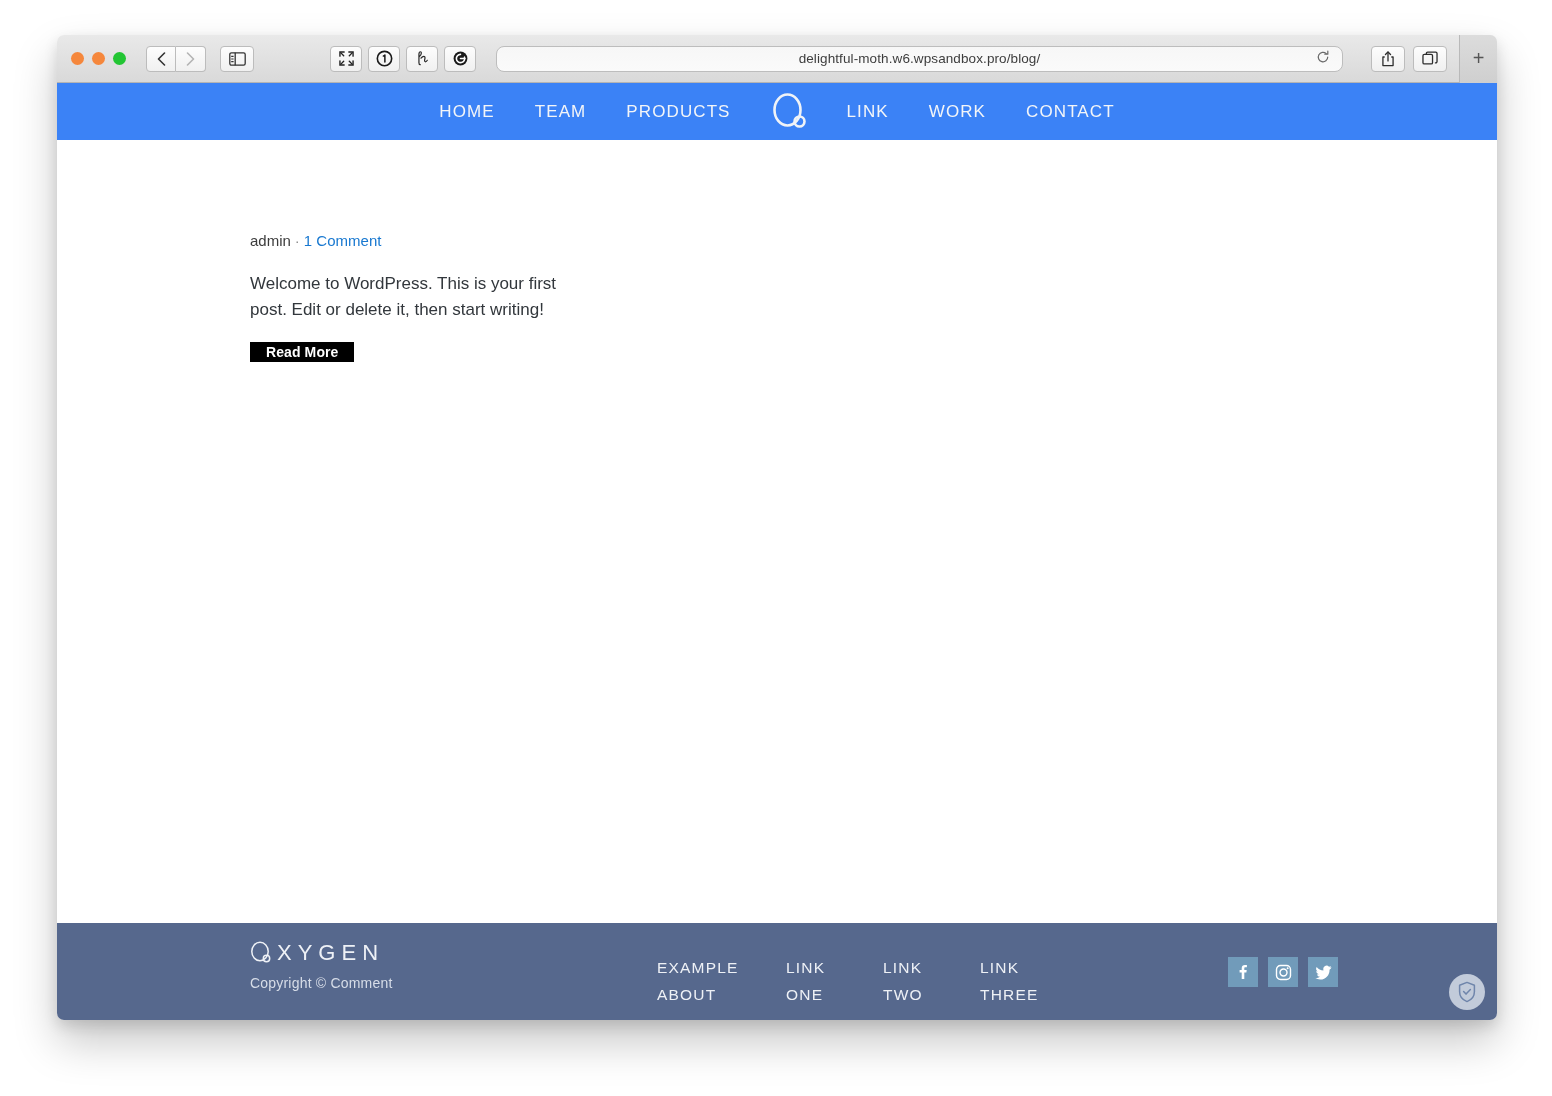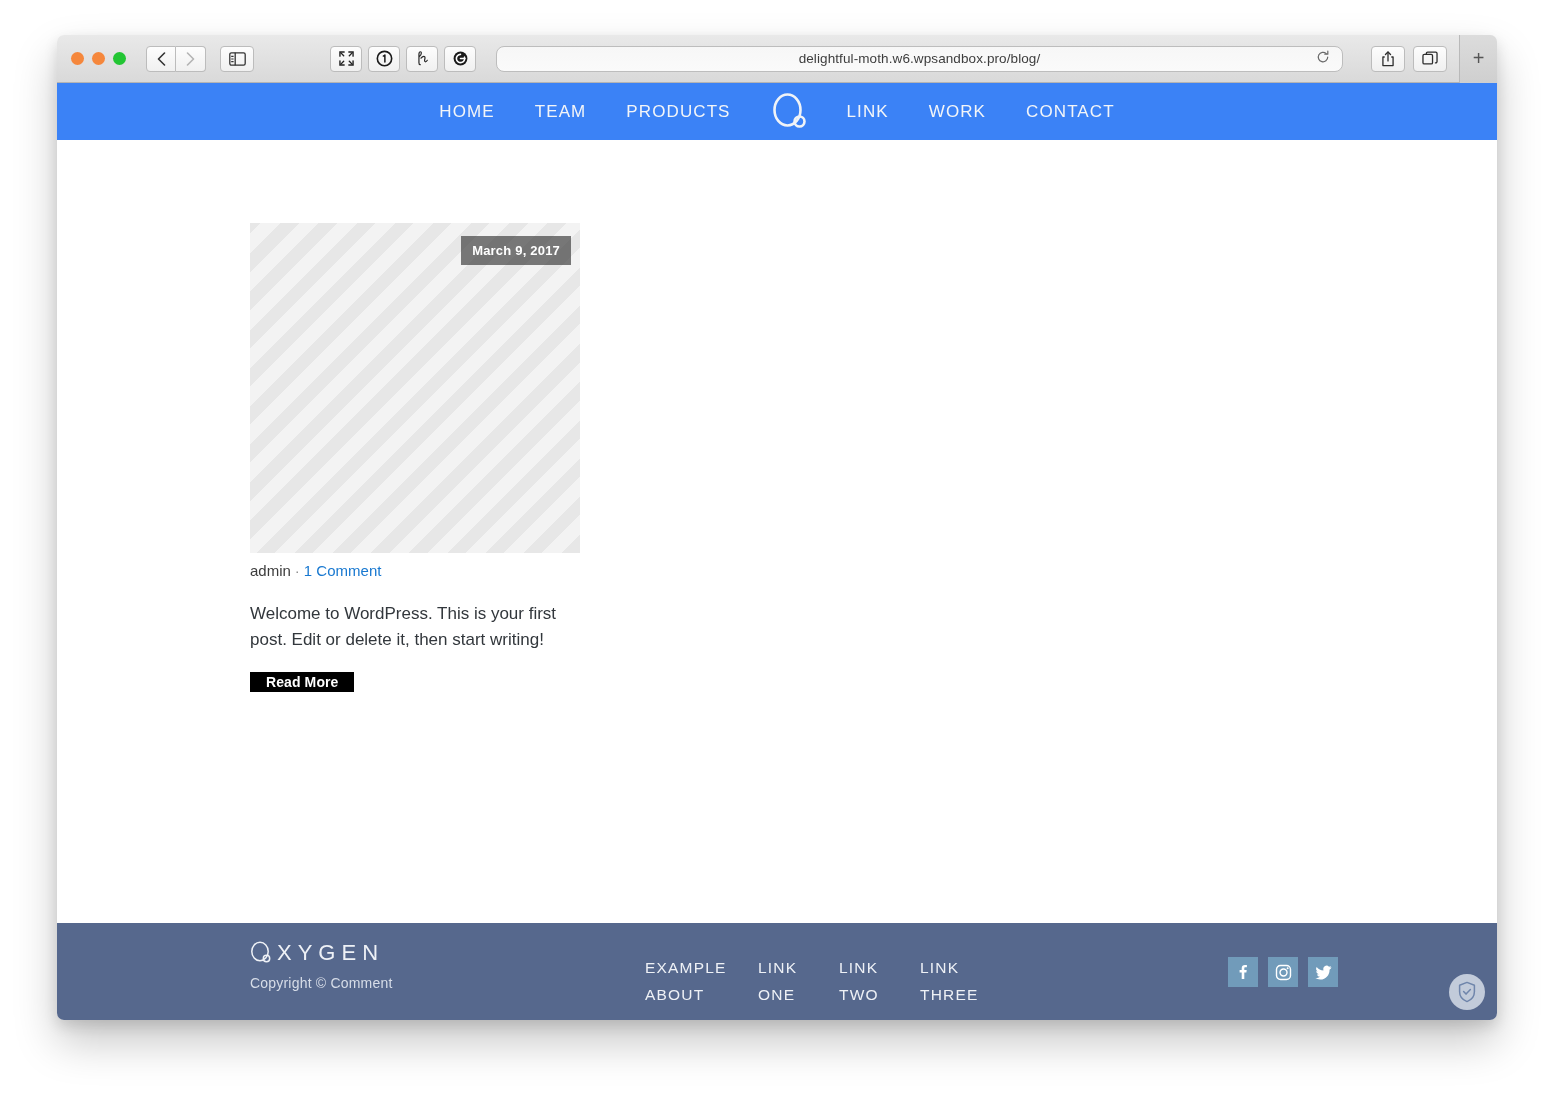--- a/index.html
+++ b/index.html
@@ -218,24 +218,24 @@
   }
   .brand-copy {
     margin-top: 9px;
     color: #d7dde8;
     font-size: 14px;
     letter-spacing: 0.2px;
   }
 
   .footer-menu {
     position: absolute;
-    left: 588px;
+    left: 600px;
     top: 31px;
     display: flex;
-    gap: 0;
+    gap: 16px;
   }
   .fm-item {
     color: #eef1f6;
     font-size: 15.5px;
     letter-spacing: 1.2px;
     line-height: 1.75;
     width: 81px;
   }
   .fm-item.wide { width: 113px; }
 
@@ -376,23 +376,20 @@
 
     <a class="nav-link">LINK</a>
     <a class="nav-link">WORK</a>
     <a class="nav-link">CONTACT</a>
   </div>
 
   <div class="page">
 
     <article class="post">
 
-      <div class="post-thumb">
-        <div class="date-badge">March 9, 2017</div>
-      </div>
 
 
       <div class="post-meta">
         <span>admin</span><span class="meta-sep">·</span><a class="meta-comments">1 Comment</a>
       </div>
 
       <p class="post-excerpt">Welcome to WordPress. This is your first post. Edit or delete it, then start writing!</p>
 
       <a class="read-more">Read More</a>
     </article>

